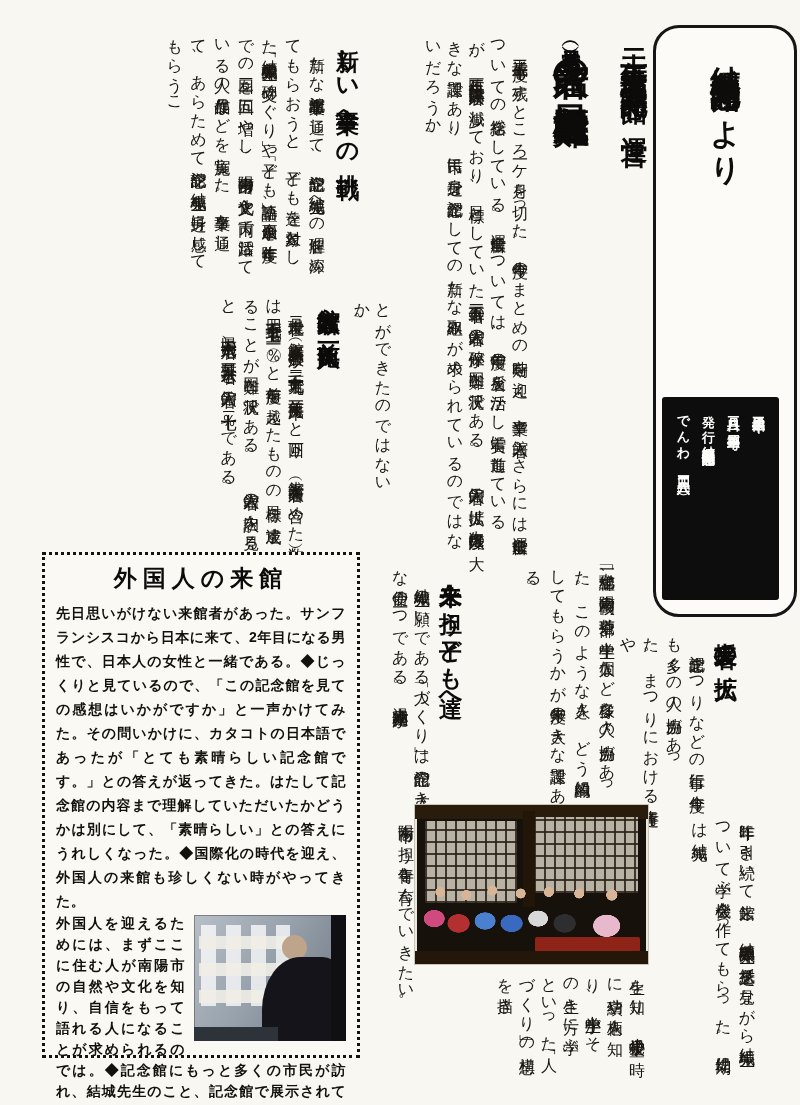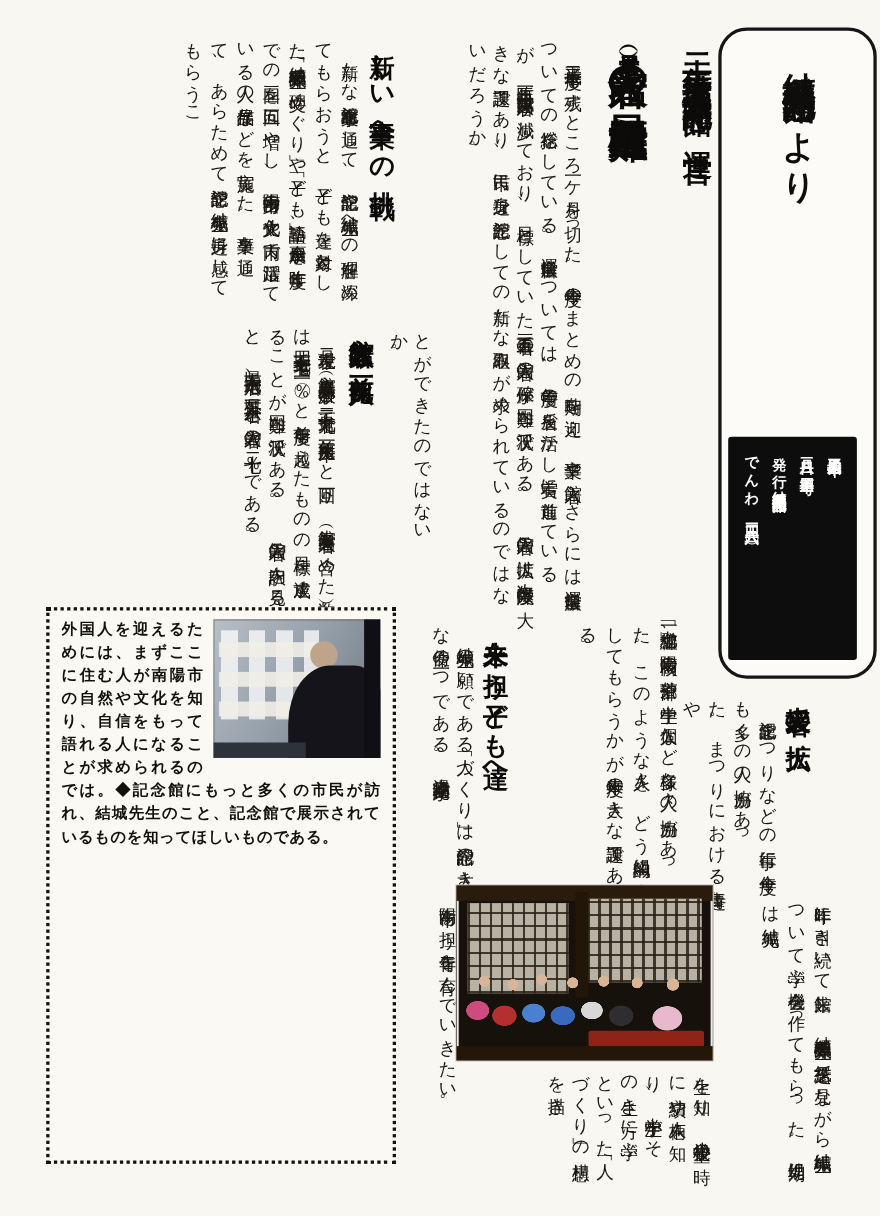--- a/index.html
+++ b/index.html
@@ -167,20 +167,22 @@
   <div class="shoji shoji-l"></div>
   <div class="shoji shoji-r"></div>
   <div class="beam"></div>
   <div class="kids-heads"></div>
   <div class="kids-bodies"></div>
   <div class="mat-red"></div>
   <div class="tatami"></div>
 </div>
 
 <div class="f-box">
+  <div class="f-head">外国人の来館</div>
+  <p class="f-p">先日思いがけない来館者があった。サンフランシスコから日本に来て、2年目になる男性で、日本人の女性と一緒である。◆じっくりと見ているので、「この記念館を見ての感想はいかがですか」と一声かけてみた。その問いかけに、カタコトの日本語であったが「とても素晴らしい記念館です。」との答えが返ってきた。はたして記念館の内容まで理解していただいたかどうかは別にして、「素晴らしい」との答えにうれしくなった。◆国際化の時代を迎え、外国人の来館も珍しくない時がやってきた。</p>
   <div class="f-wrap">
     <div class="f-photo">
       <div class="pics"></div>
       <div class="person-head"></div>
       <div class="person-body"></div>
       <div class="dark-edge"></div>
       <div class="counter"></div>
     </div>
     <p class="f-p">外国人を迎えるためには、まずここに住む人が南陽市の自然や文化を知り、自信をもって語れる人になることが求められるのでは。◆記念館にもっと多くの市民が訪れ、結城先生のこと、記念館で展示されているものを知ってほしいものである。</p>
   </div>

